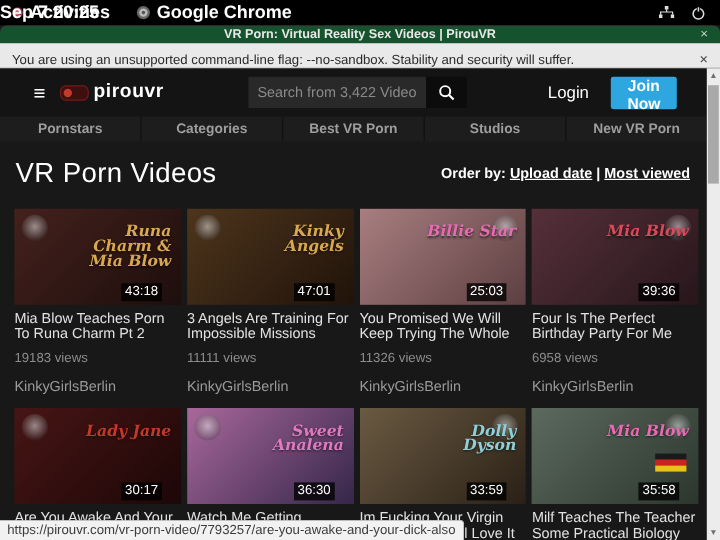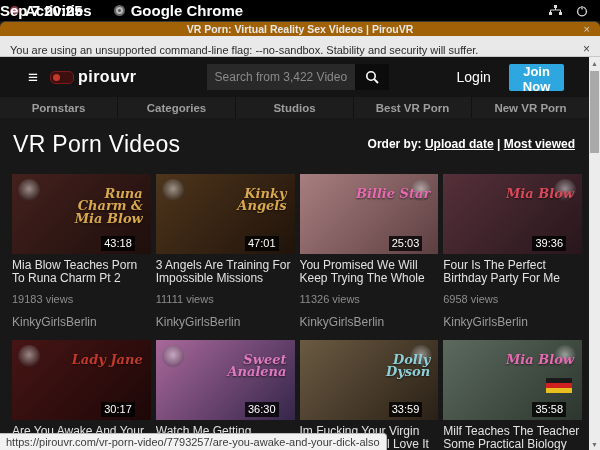--- a/index.html
+++ b/index.html
@@ -10,21 +10,21 @@
   .sysbar { position:absolute; top:0; left:0; width:600px; height:21px; background:#000;
     color:#fff; display:flex; align-items:center; font-size:15px; font-weight:bold; }
   .sysbar .dot { width:9px; height:9px; border-radius:50%; background:#d06a76; border:2px solid #8a3a46; margin:0 6px 0 10px; }
   .sysbar .chrome-ic { width:11px; height:11px; border-radius:50%; background:#bbb; border:2px solid #666; margin:0 6px 0 22px; position:relative; }
   .sysbar .chrome-ic::after{ content:""; position:absolute; left:2px; top:2px; width:3px; height:3px; border-radius:50%; background:#555; }
   .sysbar .clock { position:absolute; left:0; right:0; text-align:left; }
   .sysbar .right { margin-left:auto; display:flex; align-items:center; gap:14px; padding-right:12px; z-index:2; }
   .sysbar svg { display:block; }
 
   
-  .titlebar { position:absolute; top:21px; left:0; width:600px; height:15px; background:#a16207;
+  .titlebar { position:absolute; top:21px; left:0; width:600px; height:15px; background:#14532d;
     border-top:1px solid #3a3a3a; border-radius:6px 6px 0 0; color:#e8e8e8; font-size:10.5px; font-weight:bold;
     display:flex; align-items:center; justify-content:center; }
   .titlebar .close { position:absolute; right:10px; color:#cfcfcf; font-weight:normal; font-size:11px; cursor:default; }
 
   
   .warnbar { position:absolute; top:36px; left:0; width:600px; height:21px; background:#e9e9e9;
     border-bottom:1px solid #c8c8c8; color:#2b2b2b; font-size:11px; display:flex; align-items:flex-end; padding:0 10px; }
   .warnbar .close { margin-left:auto; color:#444; font-size:12px; }
 
   
@@ -136,22 +136,22 @@
       </svg>
     </button>
   </span>
   <span class="login">Login</span>
   <button class="join" style="background: rgb(46, 167, 224);">Join Now</button>
 </div>
 
 <div class="nav">
     <div class="nav-item">Pornstars</div>
     <div class="nav-item">Categories</div>
+    <div class="nav-item">Best VR Porn</div>
     <div class="nav-item">Studios</div>
-    <div class="nav-item">Best VR Porn</div>
     <div class="nav-item">New VR Porn</div>
   </div>
 
 <div class="pagehead">
   <h1>VR Porn Videos</h1>
   <span class="orderby">
     <span>Order by:</span>
     <a>Upload date</a>
     <span>|</span>
     <a>Most viewed</a>

